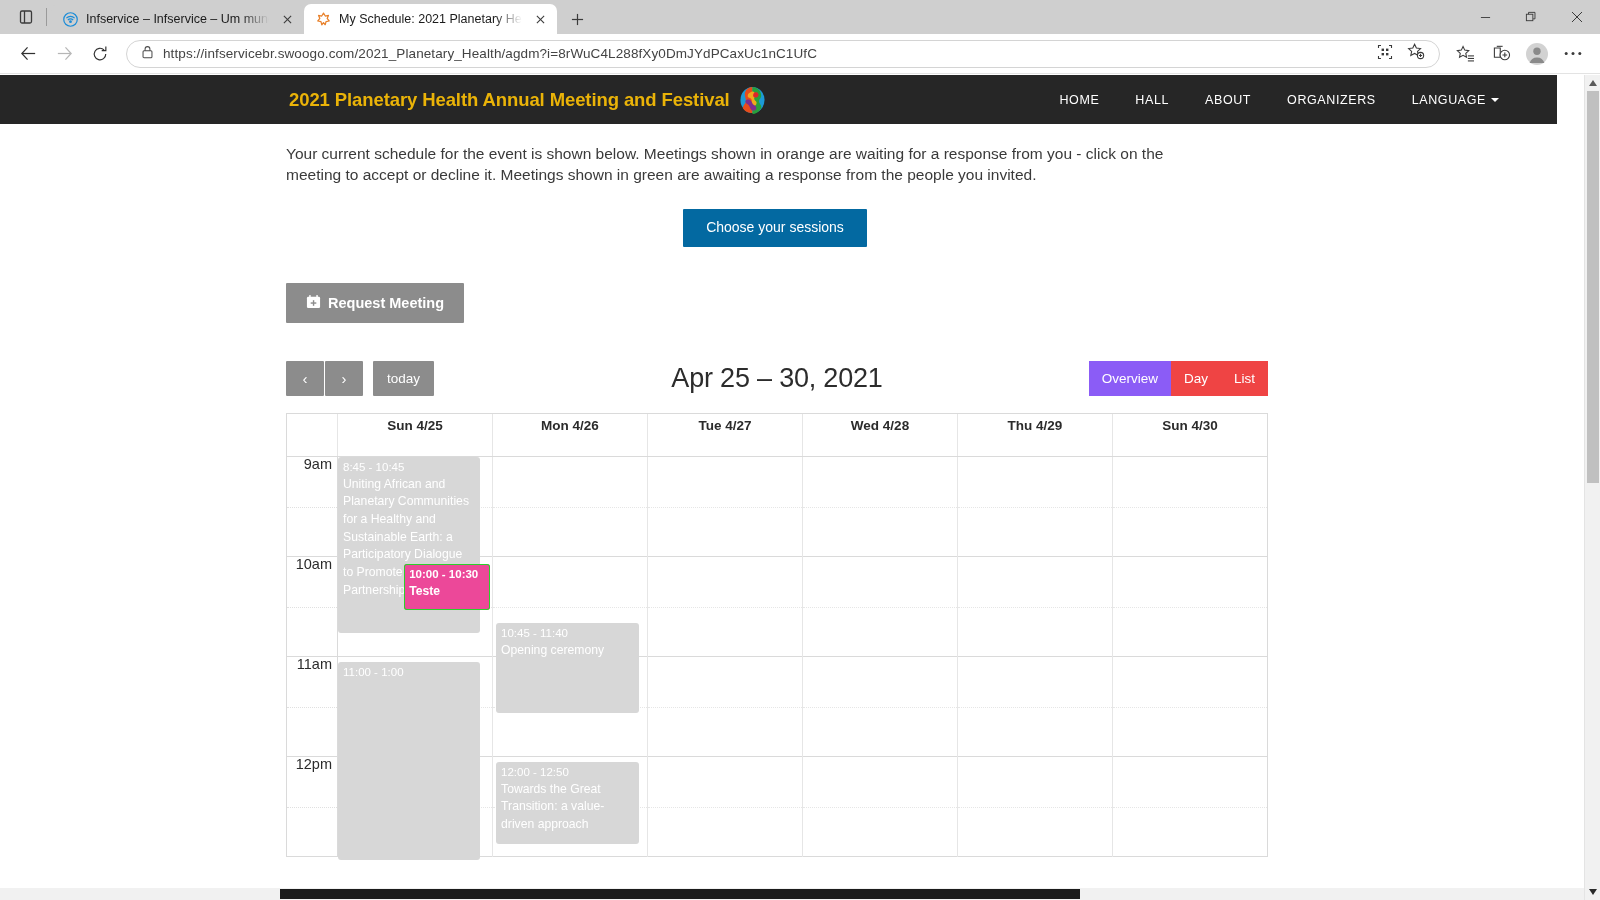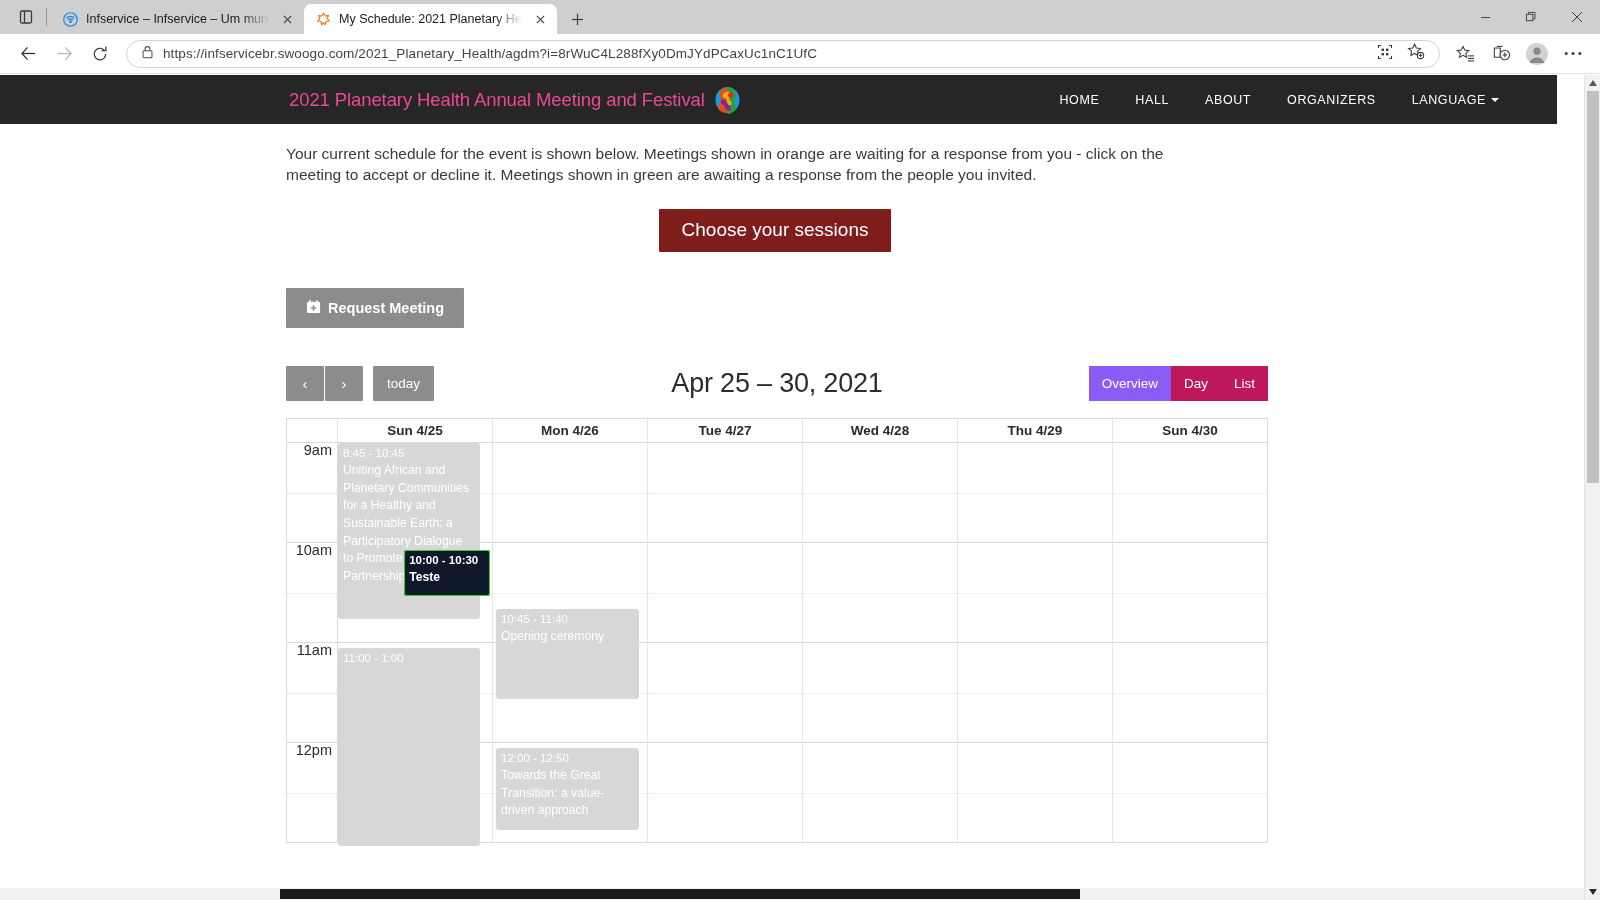--- a/index.html
+++ b/index.html
@@ -78,21 +78,21 @@
     position: absolute; top: 75px; left: 0; width: 1600px; height: 825px;
     background: #fff; overflow: hidden;
   }
   .page { width: 1557px; position: relative; }
 
   .site-header {
     background: #262626; height: 49px; display: flex; align-items: center;
     padding-left: 289px; padding-right: 40px; gap: 0;
   }
   .site-title {
-    color: #ec4899; font-size: 18.5px; font-weight: 400; letter-spacing: -0.1px;
+    color: #eab308; font-size: 18.5px; font-weight: 700; letter-spacing: -0.1px;
     white-space: nowrap;
   }
   .site-logo { width: 27px; height: 28px; margin-left: 9px; flex:0 0 27px; }
   .site-nav { margin-left: auto; display: flex; align-items: center; gap: 0; }
   .site-nav a {
     color: #fff; font-size: 12.5px; letter-spacing: .6px; text-decoration: none;
     padding: 0 18px; white-space: nowrap;
   }
   .caret-dn {
     display:inline-block; width:0;height:0; margin-left:5px; vertical-align: middle;
@@ -105,21 +105,21 @@
     font-size: 31px; font-weight: 400; color: #2e2e2e; margin-top: 57px;
     letter-spacing: -0.2px;
   }
   p.intro {
     font-size: 15.5px; color: #3a3a3a; line-height: 1.37; margin-top: 19px;
     max-width: 928px;
   }
 
   .choose-row { display: flex; justify-content: center; margin-top: 24px; width: 978px;}
   .btn-grey {
-    background: #7f1d1d; color: #fff; border: none; font-size: 19px;
+    background: #0369a1; color: #fff; border: none; font-size: 14px;
     padding: 11px 23px; font-family: inherit; line-height: 1.1; border-radius: 1px;
   }
   .btn-request {
     background: #8c8c8c; color: #fff; border: none; font-size: 14.5px; font-weight: 600;
     padding: 11px 20px; margin-top: 36px; display: inline-flex; align-items: center; gap: 7px;
     font-family: inherit; border-radius: 1px;
   }
 
   
   .cal-toolbar {
@@ -135,32 +135,32 @@
   .tb-btn.arrow { width: 38px; padding: 0; font-size: 15px; }
   .tb-btn.sep { margin-left: 1px; }
   .tb-today { margin-left: 10px; }
   .cal-range {
     position: absolute; left: 0; right: 0; text-align: center;
     font-size: 27px; color: #2c2c2c; font-weight: 400; letter-spacing: -0.2px;
     pointer-events: none;
   }
   .view-group { margin-left: auto; display: flex; }
   .view-btn {
-    background: #be185d; color: #fff; border: none; font-size: 13.5px;
+    background: #ef4444; color: #fff; border: none; font-size: 13.5px;
     height: 35px; padding: 0 13px; font-family: inherit; display:flex; align-items:center;
   }
   .view-btn.active { background: #8b5cf6; }
 
   
   .cal { margin-top: 17px; width: 982px; border: 1px solid #dadada; border-bottom: none;}
   .cal-head { display: flex; border-bottom: 1px solid #dadada; }
   .cal-head .gut { width: 51px; flex: 0 0 51px; border-right: 1px solid #e6e6e6; }
   .cal-head .dayh {
     flex: 1 1 0; text-align: center; font-size: 13.5px; font-weight: 700; color: #2b2b2b;
-    padding: 4px 0 4px; border-right: 1px solid #e6e6e6;
+    padding: 4px 0 23px; border-right: 1px solid #e6e6e6;
   }
   .cal-head .dayh:last-child { border-right: none; }
 
   .cal-body { display: flex; position: relative; }
   .gutter { width: 51px; flex: 0 0 51px; }
   .gut-hour {
     height: 100px; position: relative; border-right: 1px solid #dadada;
     border-bottom: 1px solid #dadada;
   }
   .gut-hour .lbl {
@@ -177,21 +177,21 @@
     content:''; position:absolute; left:0; right:0; top:50px; border-top: 1px dotted #e6e6e6;
   }
 
   
   .event {
     position: absolute; border-radius: 3px; overflow: hidden;
     padding: 2px 4px 2px 5px; font-size: 12.2px; line-height: 1.45;
     color: #ffffff; z-index: 3;
   }
   .event.grey { background: #d7d7d7; }
-  .event.green { background: #0f172a; z-index: 6; box-shadow: 0 0 0 1px #2bd02b inset; }
+  .event.green { background: #ec4899; z-index: 6; box-shadow: 0 0 0 1px #2bd02b inset; }
   .event .etime { font-size: 11.5px; display: block; margin-bottom: 0px; }
   .event .etitle { font-weight: 400; display: block; }
   .event.green .etime, .event.green .etitle { color: #ffffff; font-weight: 600; }
 
   
   .vscroll {
     position: absolute; top: 75px; right: 0; width: 16px; height: 825px;
     background: #f1f1f1; border-left: 1px solid #e4e4e4;
   }
   .vscroll .arrow-up, .vscroll .arrow-dn {

